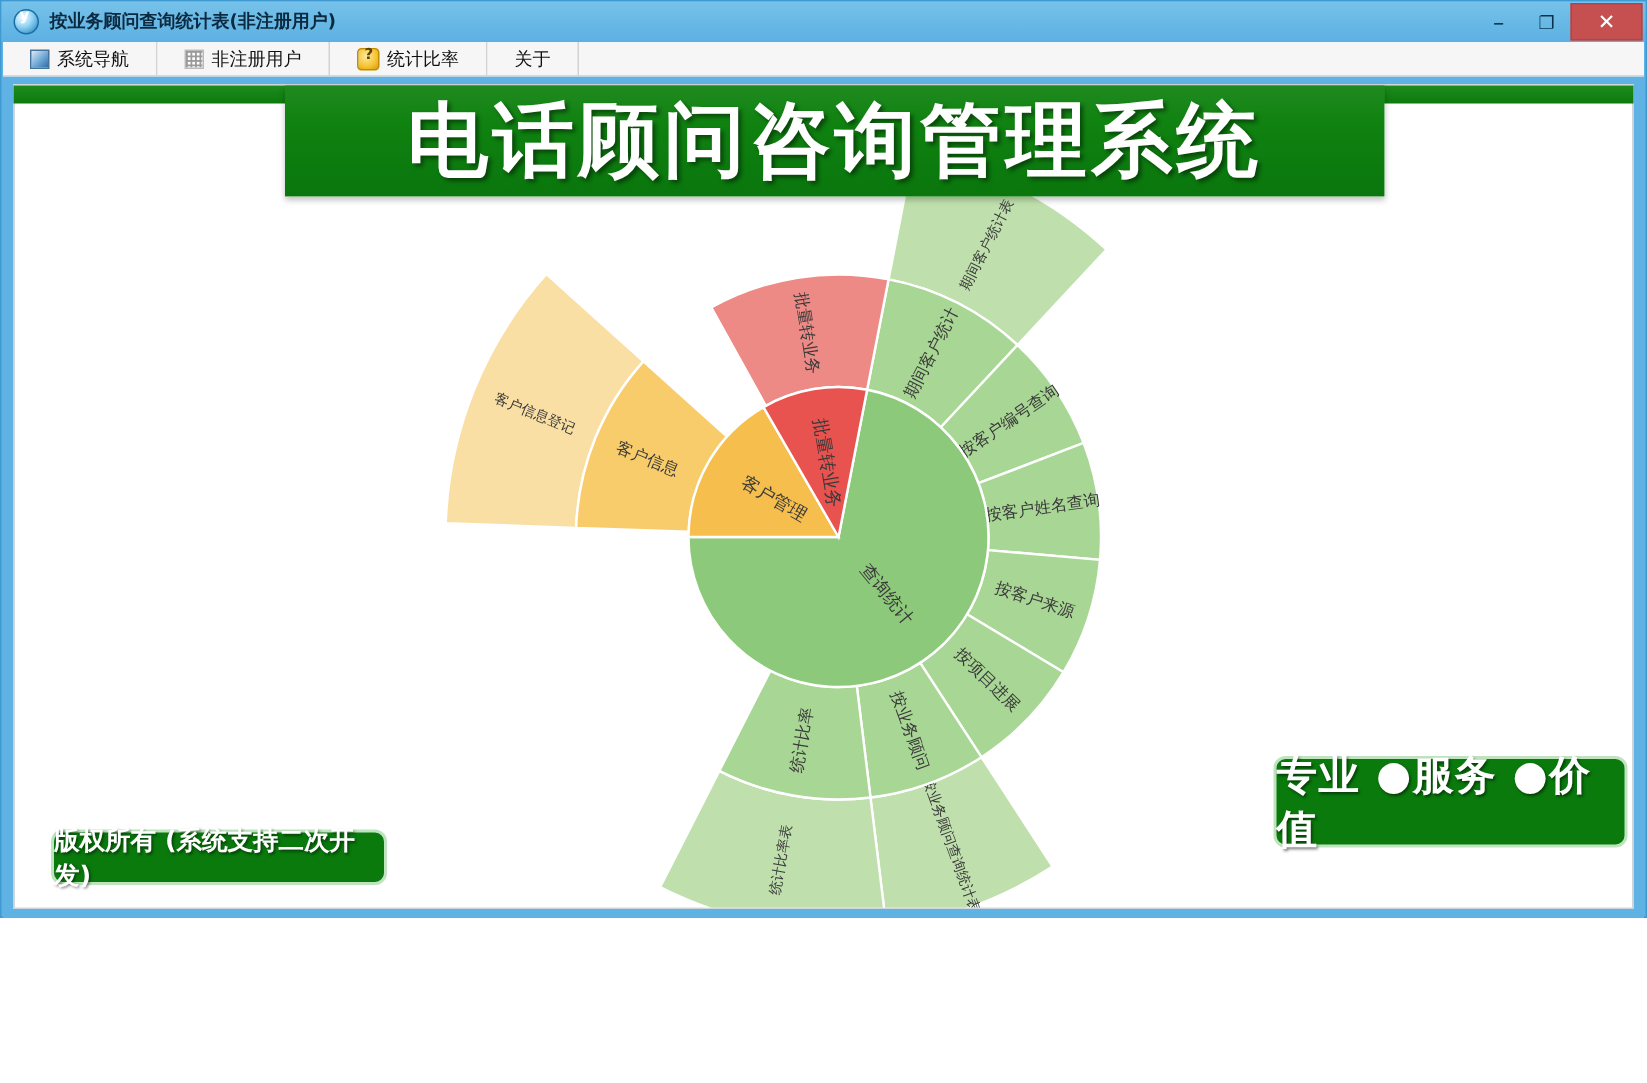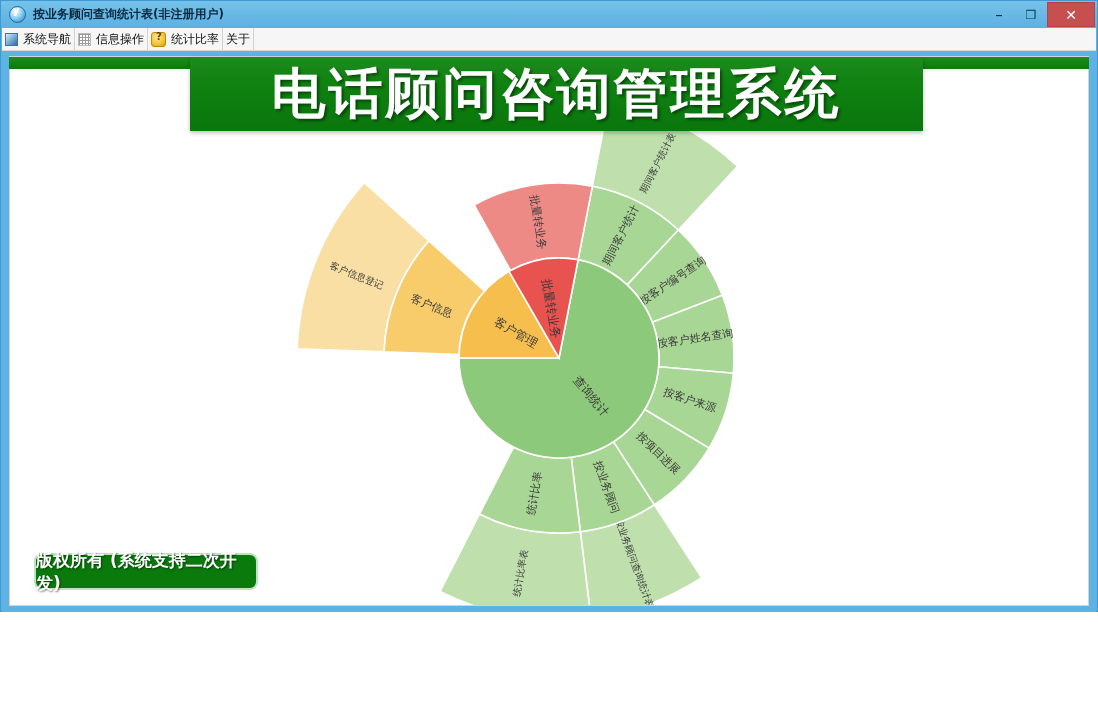--- a/index.html
+++ b/index.html
@@ -21,21 +21,21 @@
   .wbtn{width:32px;height:22px;display:flex;align-items:center;justify-content:center;
         font-size:13px;color:#0c3busy;color:#08314b;}
   .wbtn.min{font-size:15px;}
   .wbtn.max{font-size:12px;}
   .wbtn.close{width:46px;height:23px;margin-right:2px;background:#c65050;border:1px solid #b34444;
               color:#ffffff;font-size:14px;font-weight:bold;}
 
   
   .menustrip{position:absolute;left:1px;top:27px;width:1094px;height:22px;
              background:#f1f1f1;display:flex;align-items:stretch;border-bottom:1px solid #d8d8d8;}
-  .mtab{display:flex;align-items:center;gap:5px;padding:0 3px;font-size:12px;color:#111;
+  .mtab{display:flex;align-items:center;gap:5px;padding:0 18px;font-size:12px;color:#111;
         border-right:1px solid #d2d2d2;background:#f6f6f6;white-space:nowrap;}
   .mtab:last-child{border-right:1px solid #d2d2d2;}
   .mstrip-fill{flex:1;background:#f6f6f6;}
   .ico{width:13px;height:13px;flex:0 0 auto;display:inline-block;}
   .ico-nav{background:linear-gradient(135deg,#dfe9f2 0%,#6fa8d6 55%,#2f6ea8 100%);
            border:1px solid #47729c;box-sizing:border-box;}
   .ico-grid{background-image:
       linear-gradient(to right,#9a9a9a 1px,transparent 1px),
       linear-gradient(to bottom,#9a9a9a 1px,transparent 1px);
       background-size:3px 3px;border:1px solid #bbb;box-sizing:border-box;background-color:#fff;}
@@ -90,21 +90,21 @@
     </div>
   </div>
 
   <div class="menustrip">
     <div class="mtab">
       <span class="ico ico-nav"></span>
       <span>系统导航</span>
     </div>
     <div class="mtab">
       <span class="ico ico-grid"></span>
-      <span>信息操作</span>
+      <span>非注册用户</span>
     </div>
     <div class="mtab">
       <span class="ico ico-guide"></span>
       <span>统计比率</span>
     </div>
     <div class="mtab">
       <span>关于</span>
     </div>
     <div class="mstrip-fill"></div>
   </div>
@@ -177,15 +177,16 @@
         </g>
       </svg>
   </div>
 
   <div class="banner-top"></div>
   <div class="banner">
     <span class="banner-text">电话顾问咨询管理系统</span>
   </div>
 
   <div class="pill pill-left">版权所有 (系统支持二次开发)</div>
+  <div class="pill pill-right">专业 ●服务 ●价值</div>
 
   <div class="statusbar"></div>
 </div>
 
 </body></html>

